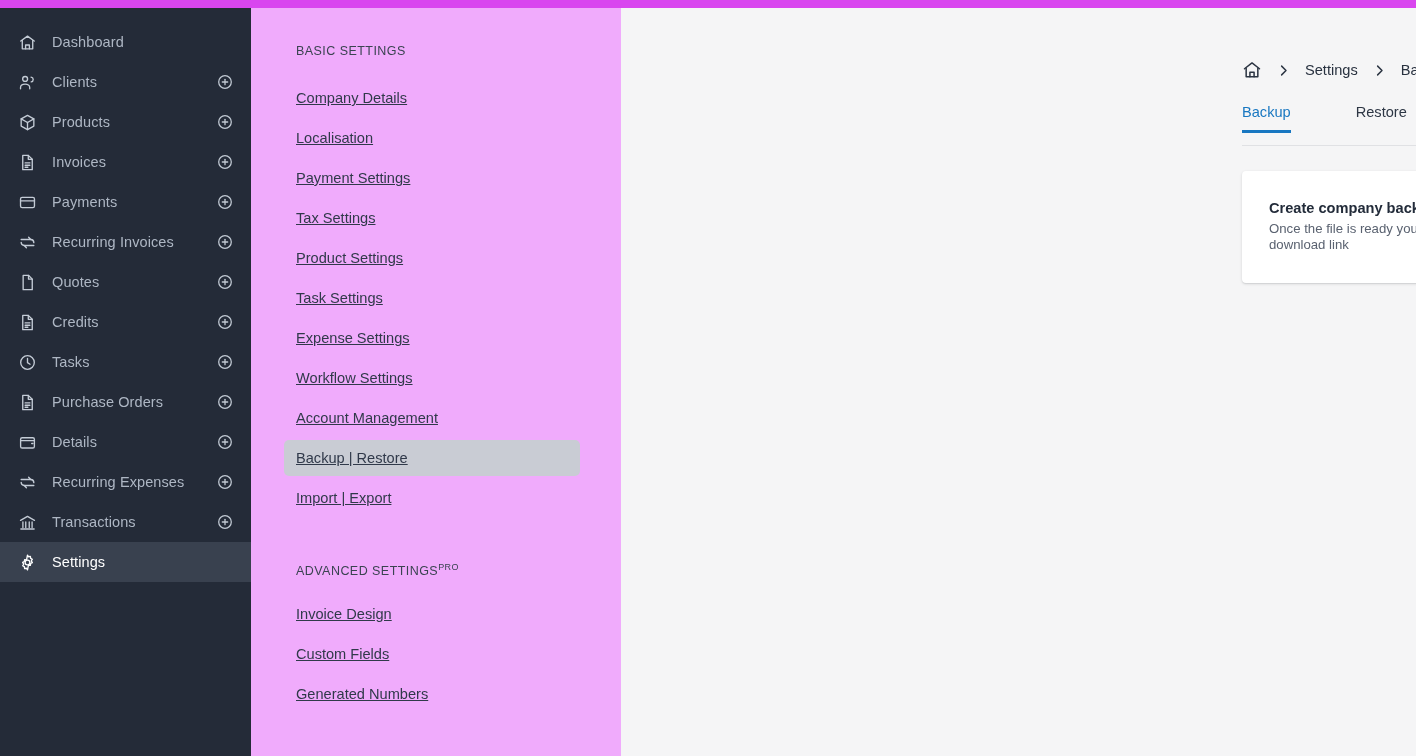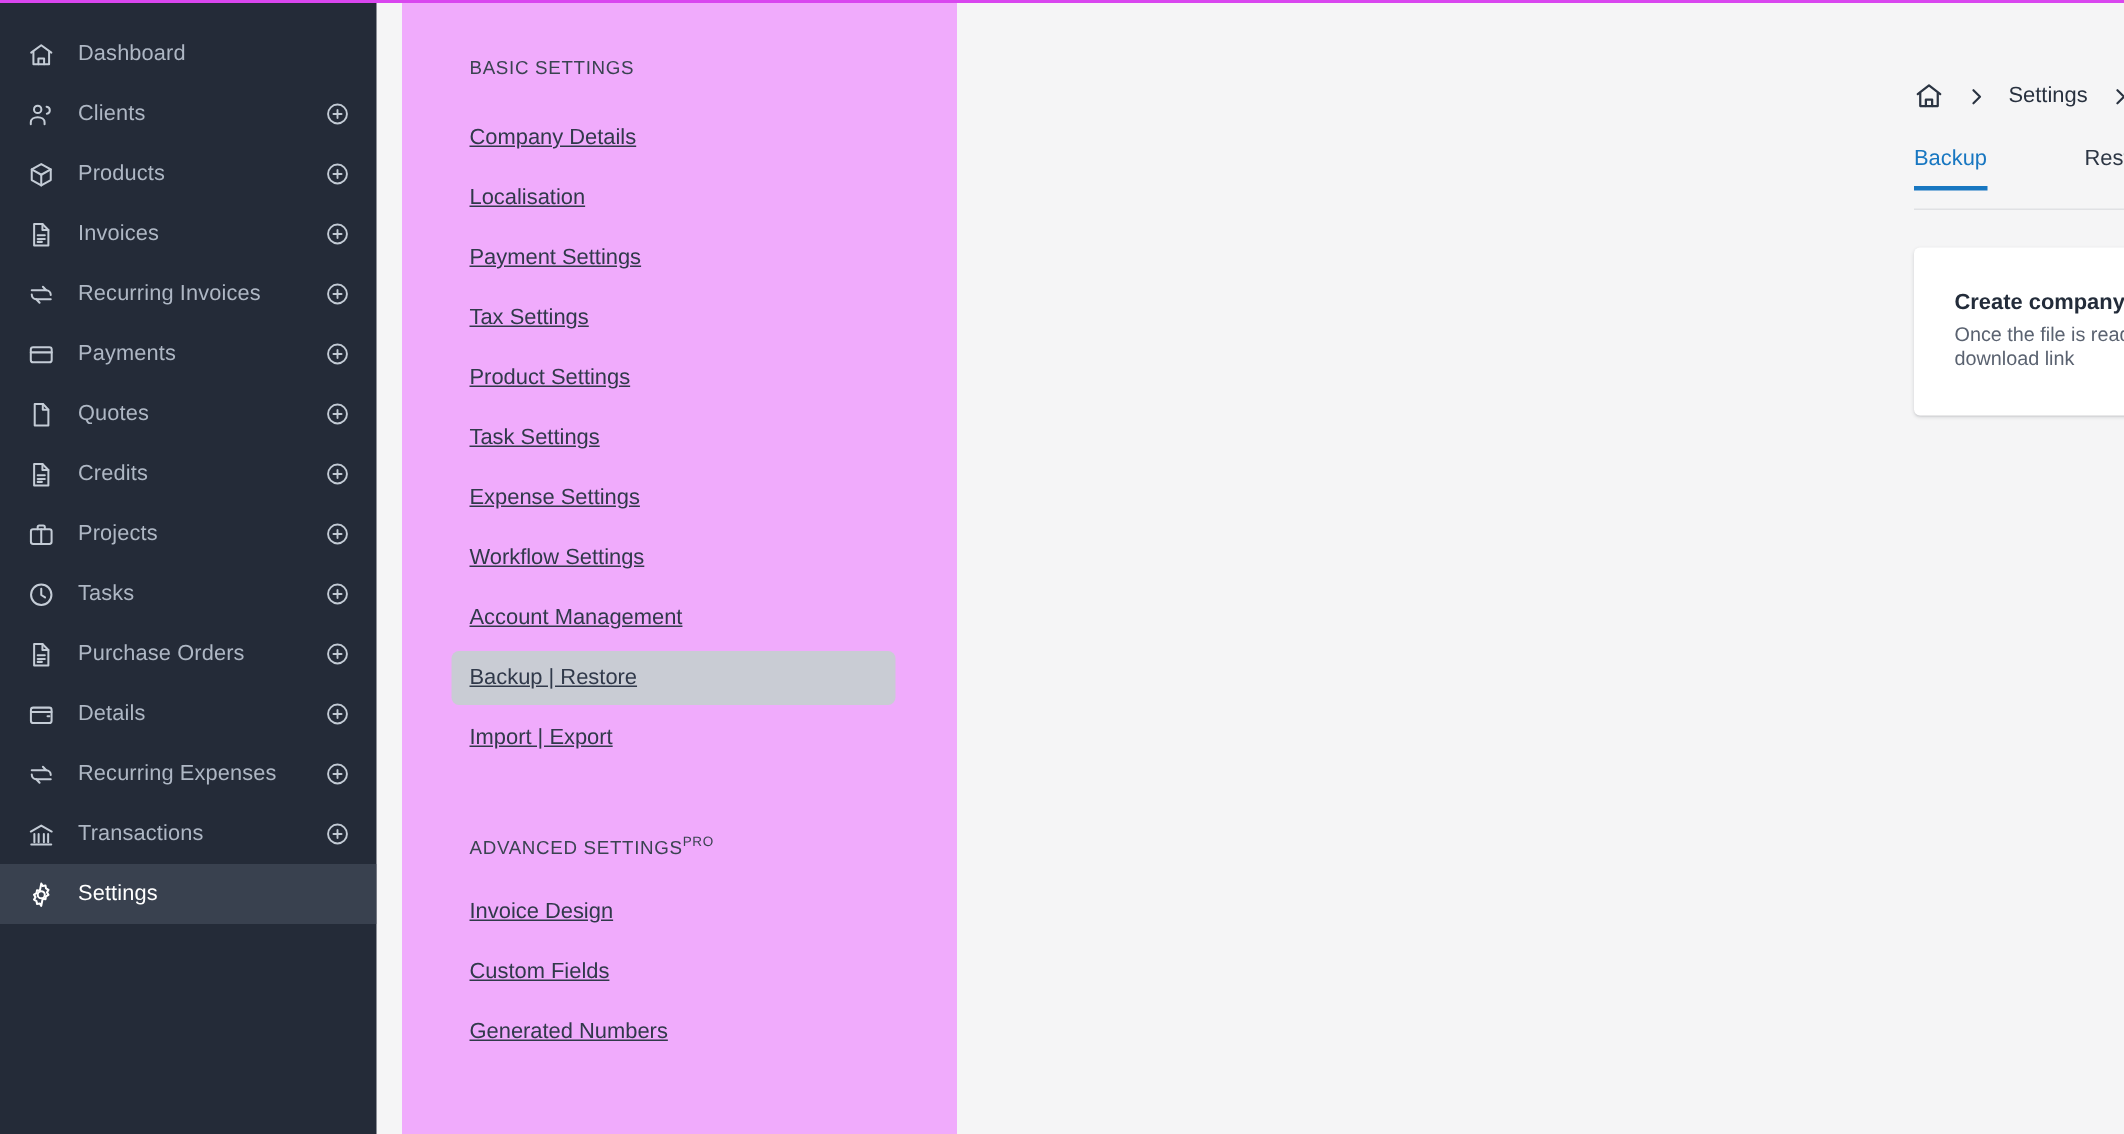--- a/index.html
+++ b/index.html
@@ -6,22 +6,21 @@
   html, body {
     width: 1416px; height: 756px;
     overflow: hidden;
     font-family: "Liberation Sans", sans-serif;
     background: #f5f5f6;
   }
   #app {
     position: relative;
     width: 1416px; height: 560px;
     display: flex;
-    border-top: 2px solid #d946ef;
-    gap: 17px;
+    border-top: 8px solid #d946ef;
   }
 
   
   .nav {
     width: 251px;
     min-width: 251px;
     height: 754px;
     background: #242b38;
     padding-top: 14px;
     overflow: hidden;
@@ -246,43 +245,43 @@
             <svg viewBox="0 0 24 24" fill="none" stroke="currentColor" stroke-width="1.7" stroke-linecap="round" stroke-linejoin="round">
               <circle cx="12" cy="12" r="8.4"></circle>
               <path d="M12 8.4v7.2"></path>
               <path d="M8.4 12h7.2"></path>
             </svg>
           </span>
         </div>
         <div class="nav-item">
           <span class="nav-ico">
             <svg viewBox="0 0 24 24" fill="none" stroke="currentColor" stroke-width="1.7" stroke-linecap="round" stroke-linejoin="round">
+              <rect x="3.2" y="5.6" width="17.6" height="12.8" rx="2"></rect>
+              <path d="M3.2 10h17.6"></path>
+            </svg>
+          </span>
+          <span class="nav-label">Payments</span>
+          <span class="nav-plus">
+            <svg viewBox="0 0 24 24" fill="none" stroke="currentColor" stroke-width="1.7" stroke-linecap="round" stroke-linejoin="round">
+              <circle cx="12" cy="12" r="8.4"></circle>
+              <path d="M12 8.4v7.2"></path>
+              <path d="M8.4 12h7.2"></path>
+            </svg>
+          </span>
+        </div>
+        <div class="nav-item">
+          <span class="nav-ico">
+            <svg viewBox="0 0 24 24" fill="none" stroke="currentColor" stroke-width="1.7" stroke-linecap="round" stroke-linejoin="round">
               <path d="M4 8.2h12.2l-2.8-2.9"></path>
               <path d="M20 15.8H7.8l2.8 2.9"></path>
               <path d="M16.2 8.2a4 4 0 0 1 3.8 4"></path>
               <path d="M7.8 15.8a4 4 0 0 1-3.8-4"></path>
             </svg>
           </span>
           <span class="nav-label">Recurring Invoices</span>
-          <span class="nav-plus">
-            <svg viewBox="0 0 24 24" fill="none" stroke="currentColor" stroke-width="1.7" stroke-linecap="round" stroke-linejoin="round">
-              <circle cx="12" cy="12" r="8.4"></circle>
-              <path d="M12 8.4v7.2"></path>
-              <path d="M8.4 12h7.2"></path>
-            </svg>
-          </span>
-        </div>
-        <div class="nav-item">
-          <span class="nav-ico">
-            <svg viewBox="0 0 24 24" fill="none" stroke="currentColor" stroke-width="1.7" stroke-linecap="round" stroke-linejoin="round">
-              <rect x="3.2" y="5.6" width="17.6" height="12.8" rx="2"></rect>
-              <path d="M3.2 10h17.6"></path>
-            </svg>
-          </span>
-          <span class="nav-label">Payments</span>
           <span class="nav-plus">
             <svg viewBox="0 0 24 24" fill="none" stroke="currentColor" stroke-width="1.7" stroke-linecap="round" stroke-linejoin="round">
               <circle cx="12" cy="12" r="8.4"></circle>
               <path d="M12 8.4v7.2"></path>
               <path d="M8.4 12h7.2"></path>
             </svg>
           </span>
         </div>
         <div class="nav-item">
           <span class="nav-ico">
@@ -304,37 +303,20 @@
           <span class="nav-ico">
             <svg viewBox="0 0 24 24" fill="none" stroke="currentColor" stroke-width="1.7" stroke-linecap="round" stroke-linejoin="round">
               <path d="M6 3h7l5 5v13H6z"></path>
               <path d="M13 3v5h5"></path>
               <path d="M9 12.5h6"></path>
               <path d="M9 15.5h6"></path>
               <path d="M9 18h3.5"></path>
             </svg>
           </span>
           <span class="nav-label">Credits</span>
-          <span class="nav-plus">
-            <svg viewBox="0 0 24 24" fill="none" stroke="currentColor" stroke-width="1.7" stroke-linecap="round" stroke-linejoin="round">
-              <circle cx="12" cy="12" r="8.4"></circle>
-              <path d="M12 8.4v7.2"></path>
-              <path d="M8.4 12h7.2"></path>
-            </svg>
-          </span>
-        </div>
-        <div class="nav-item">
-          <span class="nav-ico">
-            <svg viewBox="0 0 24 24" fill="none" stroke="currentColor" stroke-width="1.7" stroke-linecap="round" stroke-linejoin="round">
-              <rect x="3.3" y="7.3" width="17.4" height="12.4" rx="1.8"></rect>
-              <path d="M9 7.3V5.5c0-.7.6-1.3 1.3-1.3h3.4c.7 0 1.3.6 1.3 1.3v1.8"></path>
-              <path d="M12 7.3v12.4"></path>
-            </svg>
-          </span>
-          <span class="nav-label">Projects</span>
           <span class="nav-plus">
             <svg viewBox="0 0 24 24" fill="none" stroke="currentColor" stroke-width="1.7" stroke-linecap="round" stroke-linejoin="round">
               <circle cx="12" cy="12" r="8.4"></circle>
               <path d="M12 8.4v7.2"></path>
               <path d="M8.4 12h7.2"></path>
             </svg>
           </span>
         </div>
         <div class="nav-item">
           <span class="nav-ico">

